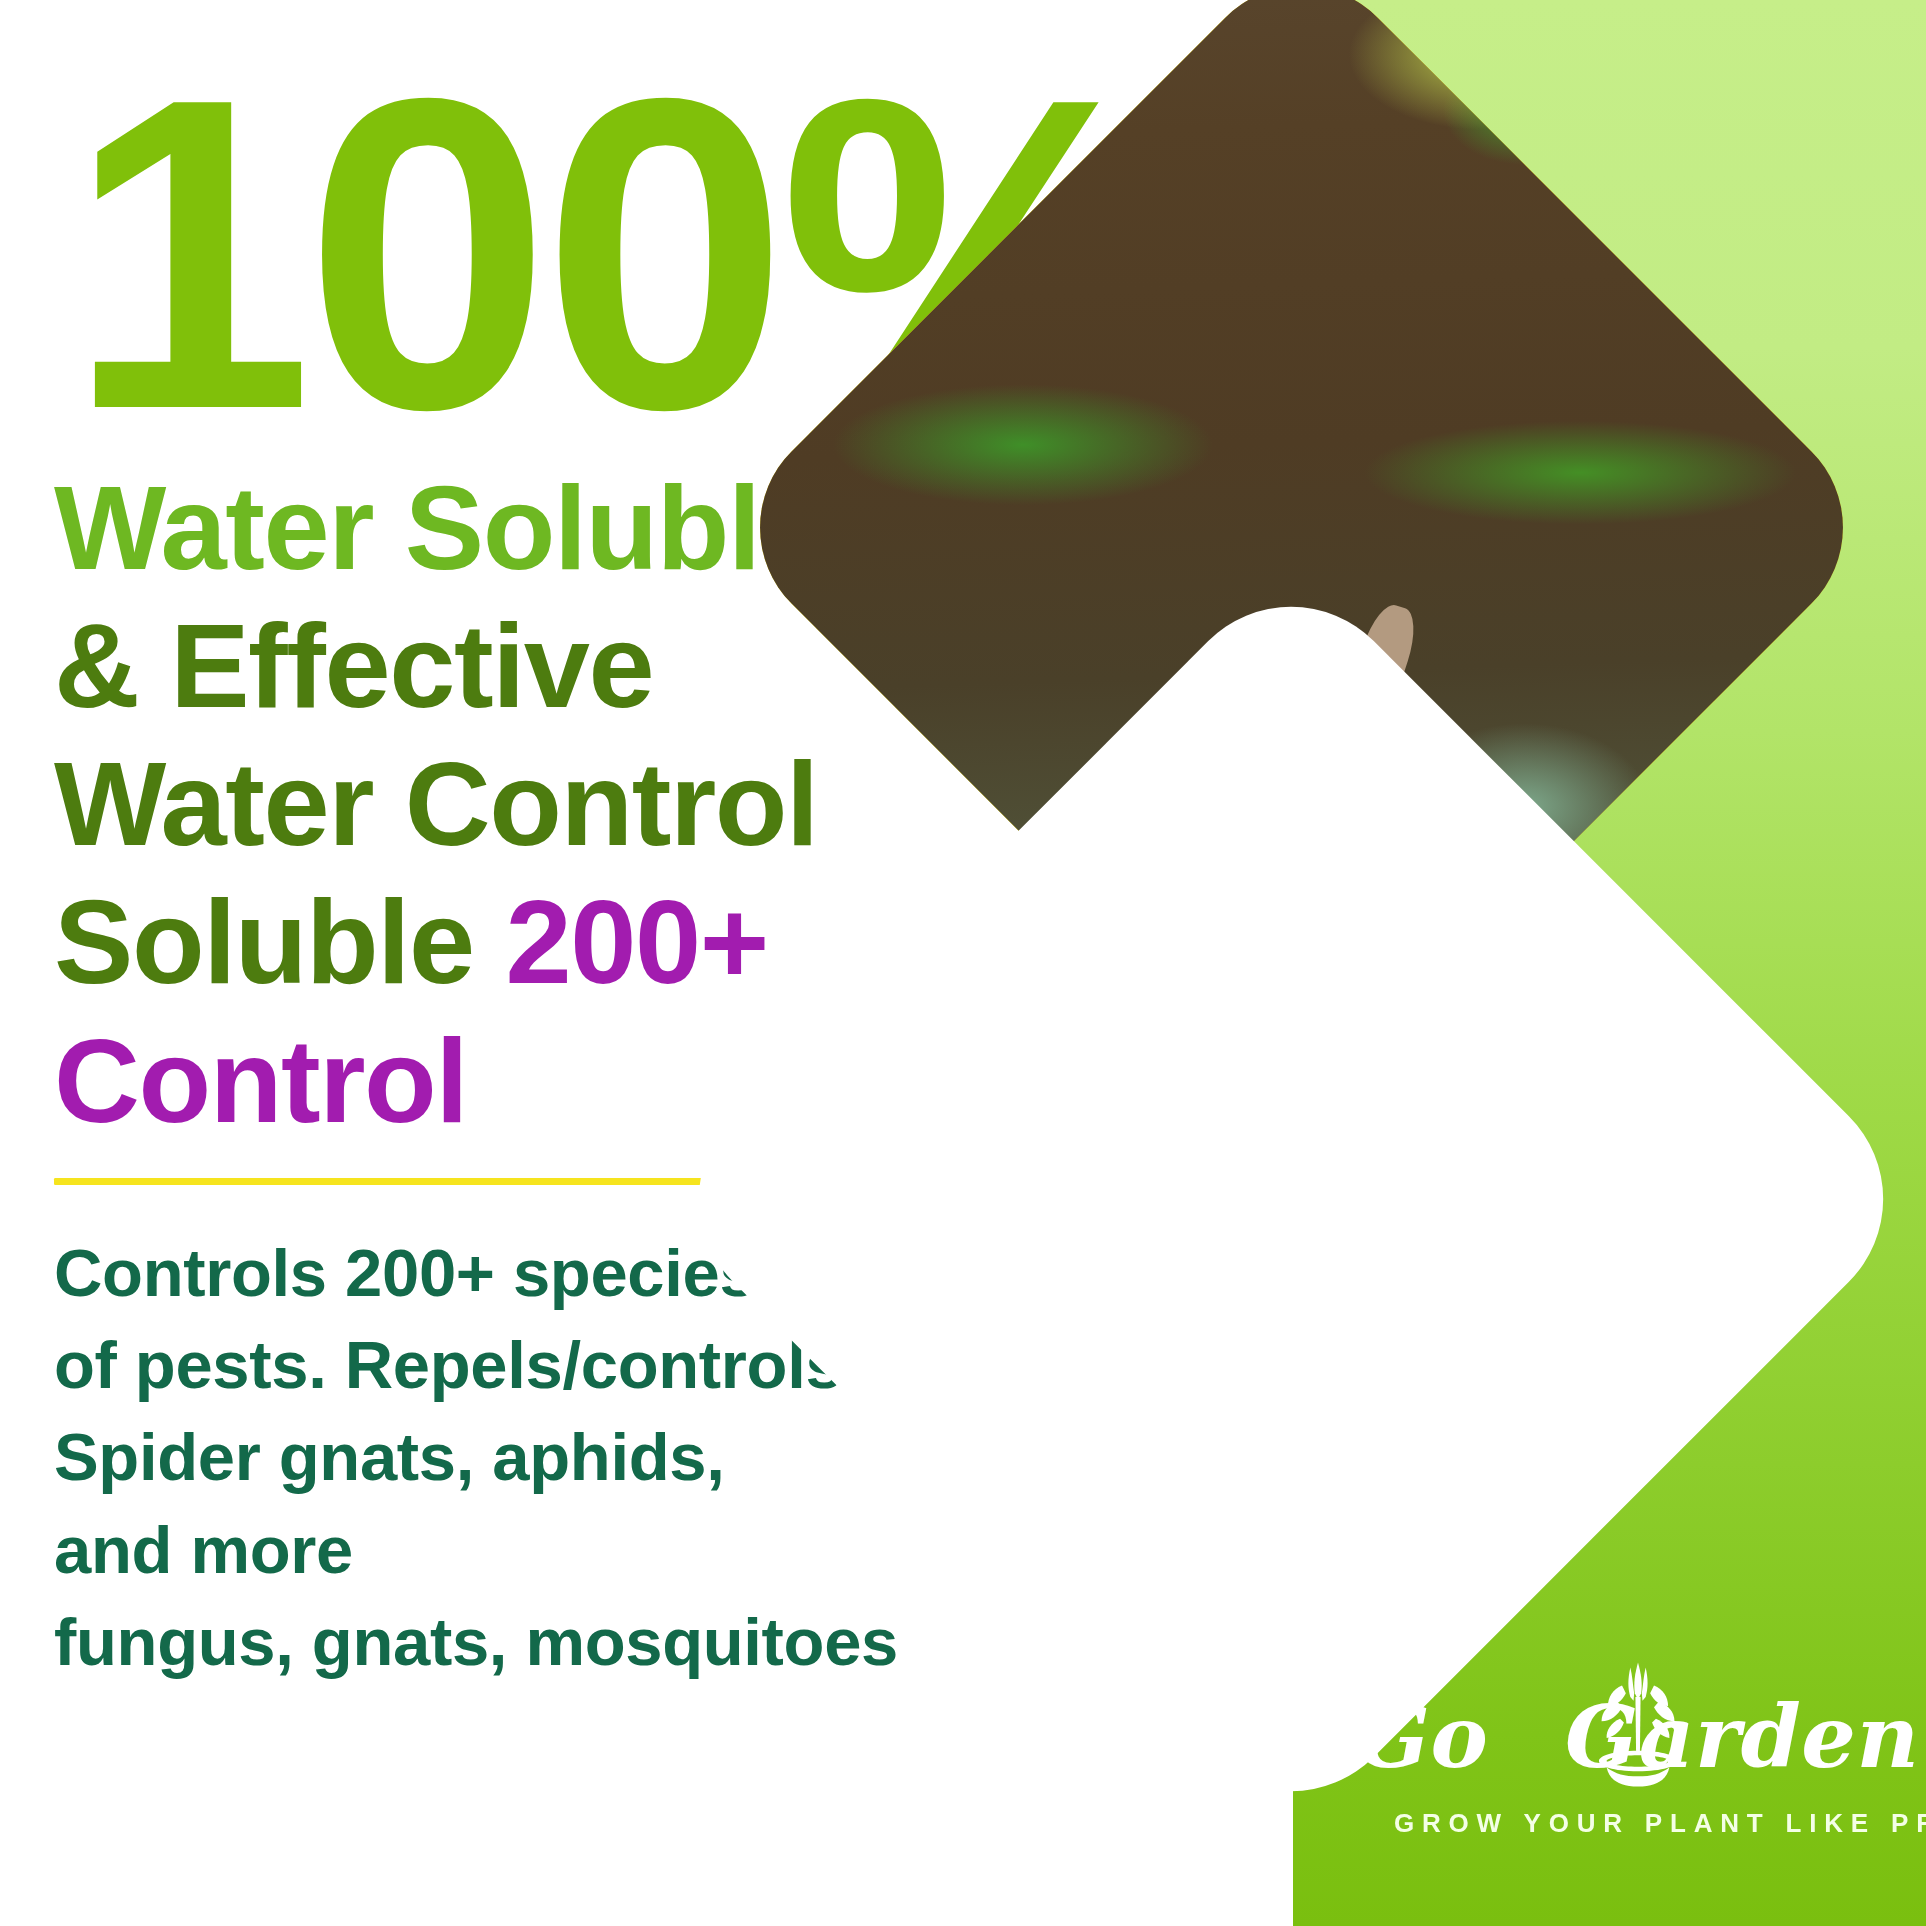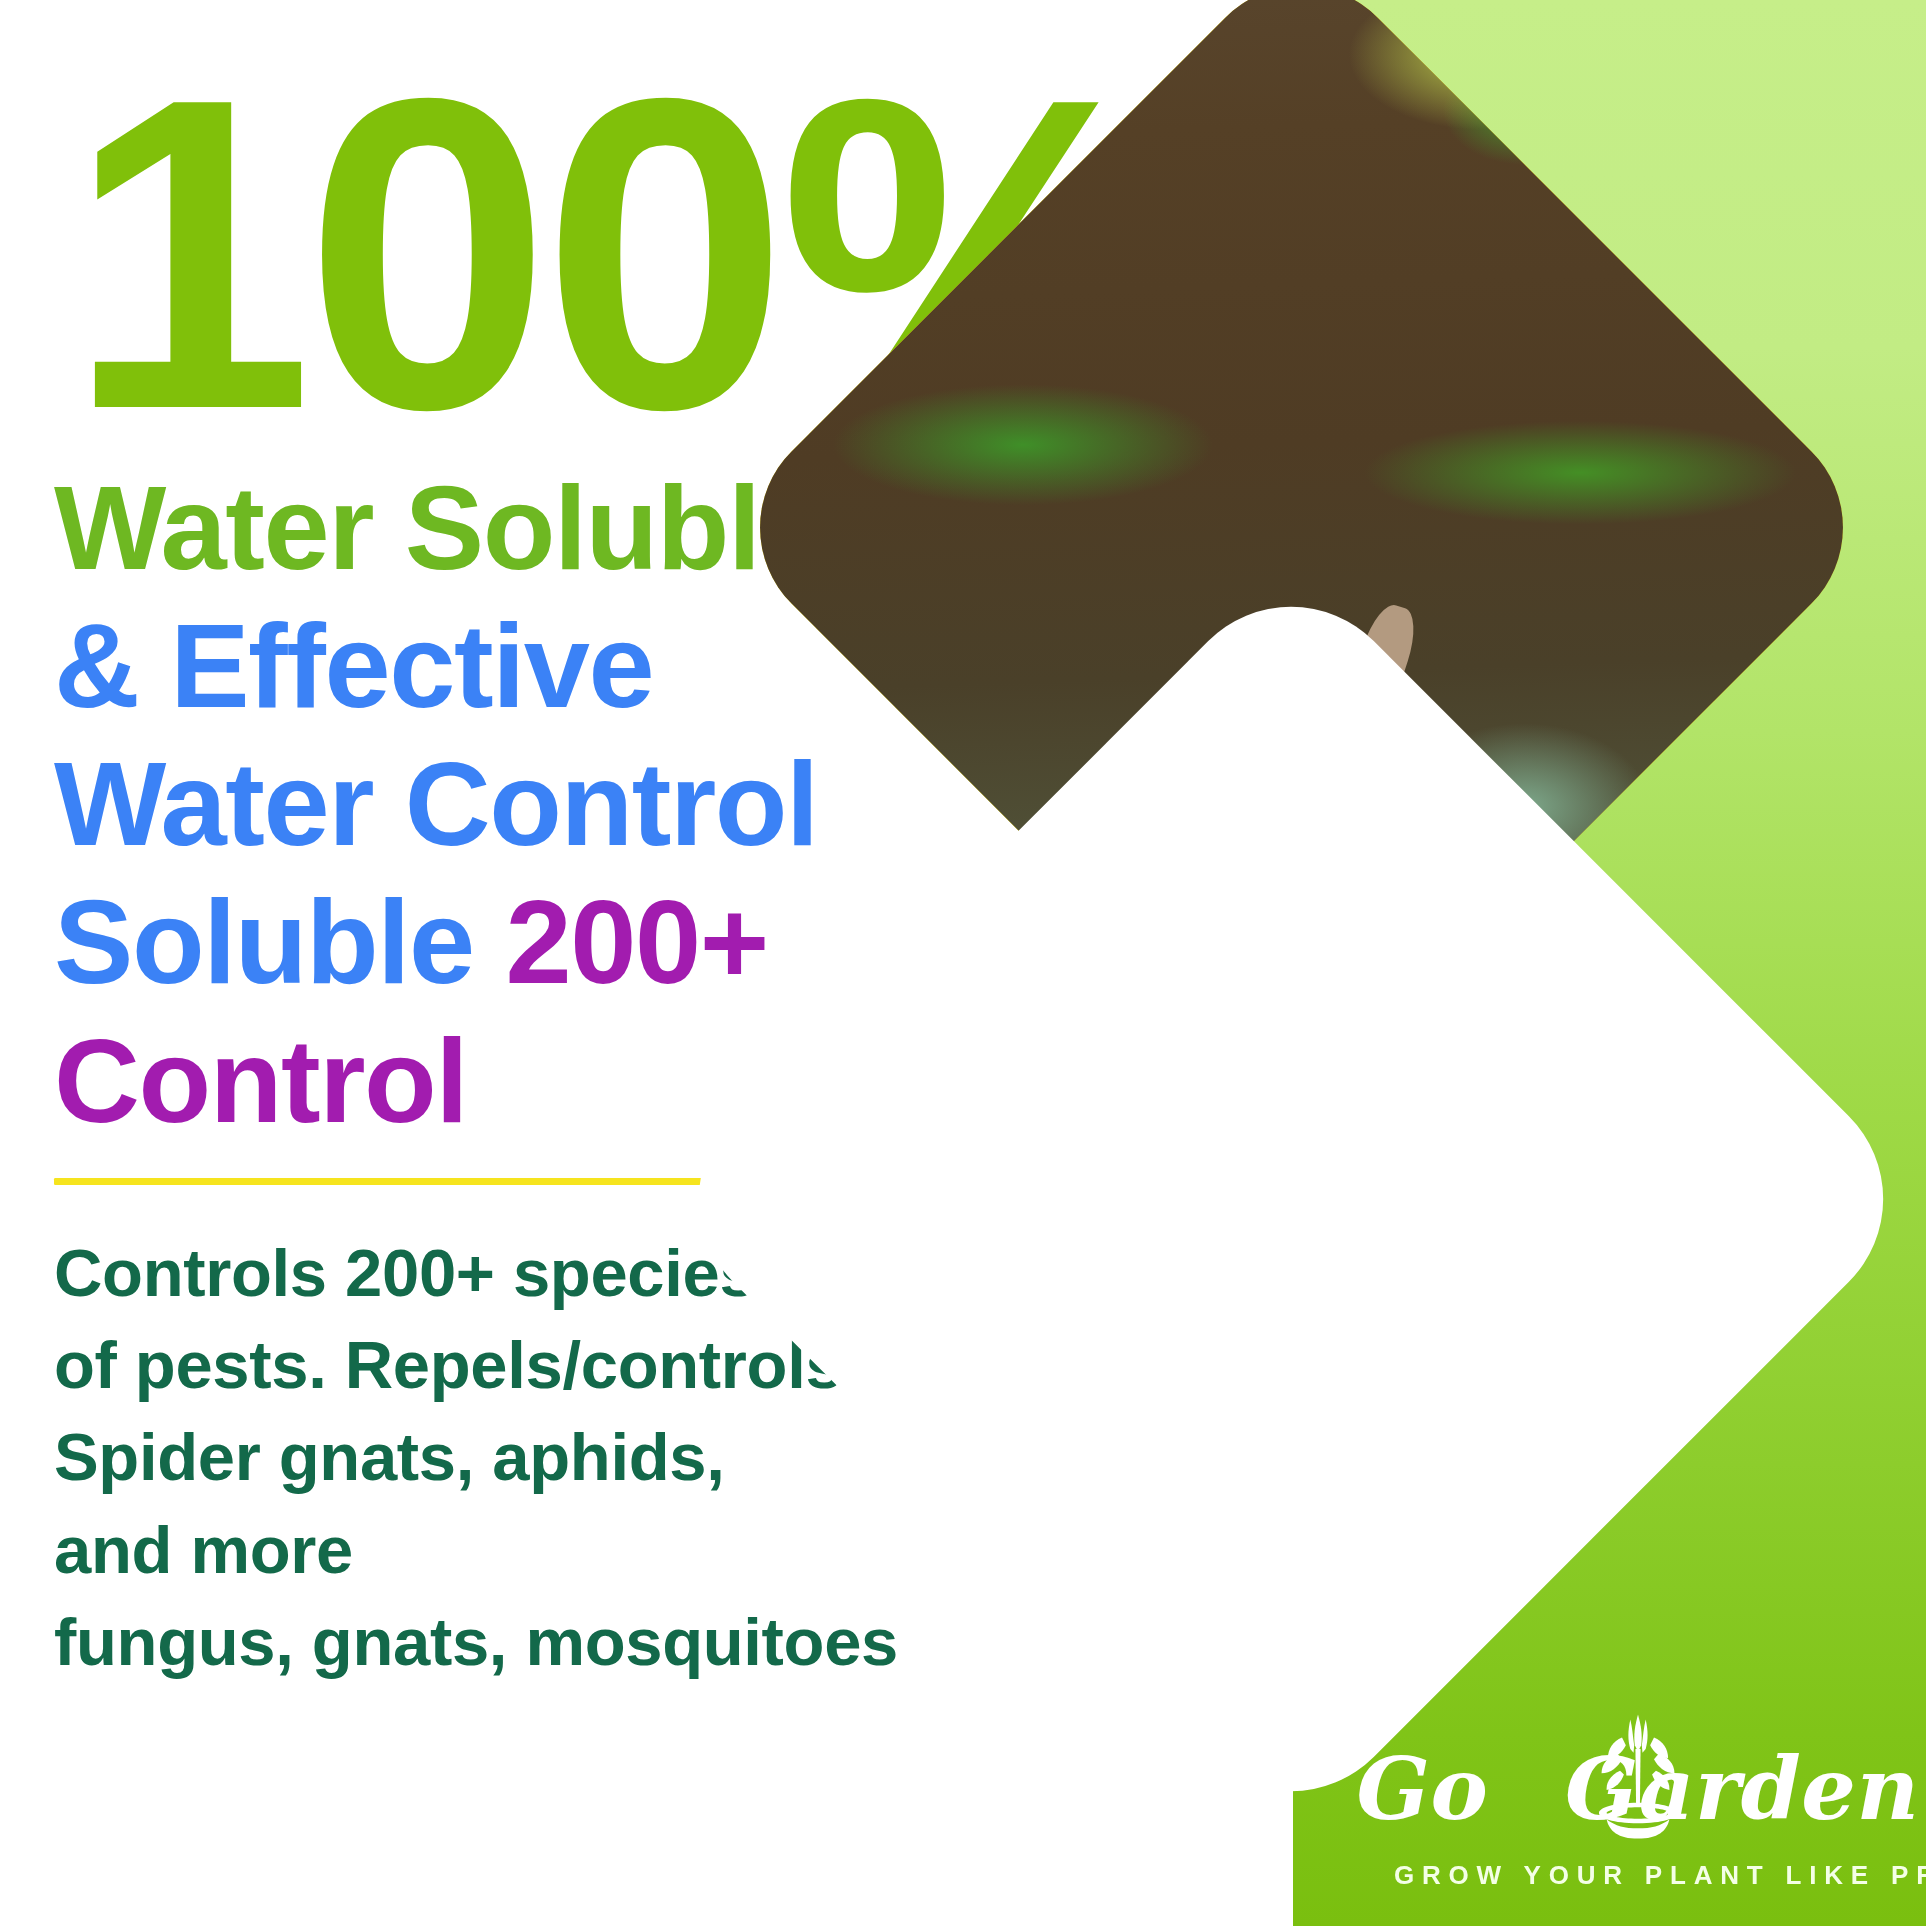--- a/index.html
+++ b/index.html
@@ -40,21 +40,21 @@
 
   .headline{
     margin:28px 0 0 0;
     font-size:119px;
     line-height:1.16;
     font-weight:700;
     letter-spacing:-0.012em;
   }
   .headline .ln{display:block;white-space:nowrap;}
   .c-lime{color:#6eb822;}
-  .c-yellow{color:#3b82f6;}
+  .c-yellow{color:#4d7c0f;}
   .c-green{color:#a21caf;}
 
   .divider{
     margin:28px 0 0 0;
     width:790px;height:7px;
     background:#f6e41e;
     border-radius:1.3px;
   }
 
   .body-copy{
@@ -184,21 +184,21 @@
       radial-gradient(circle 5.0% at 52% 88%, #f47a24 0%, #d55512 74%, rgba(213,85,18,0) 84%),
       radial-gradient(ellipse 7% 4% at 66% 90%, #f9c428 0%, #e5a514 74%, rgba(229,165,20,0) 84%),
       radial-gradient(ellipse 5% 5% at 48% 44%, #5bbd3a 0%, rgba(91,189,58,0) 72%),
       radial-gradient(ellipse 5% 4% at 61% 63%, #49a92f 0%, rgba(73,169,47,0) 72%),
       radial-gradient(ellipse 4% 4% at 39% 62%, #3e9a28 0%, rgba(62,154,40,0) 72%),
       linear-gradient(150deg,#241a16 0%,#1b1310 40%,#221a14 70%,#1a1310 100%);
   }
 
   
   .logo{
-    position:absolute;left:1394px;top:1728px;width:488px;
+    position:absolute;left:1394px;top:1676px;width:488px;
     z-index:6;text-align:right;
   }
   .logo-row{
     position:relative;
     display:flex;align-items:center;justify-content:center;
     height:122px;
   }
   .logo-word{
     font-family:"DejaVu Serif",serif;
     font-style:italic;

